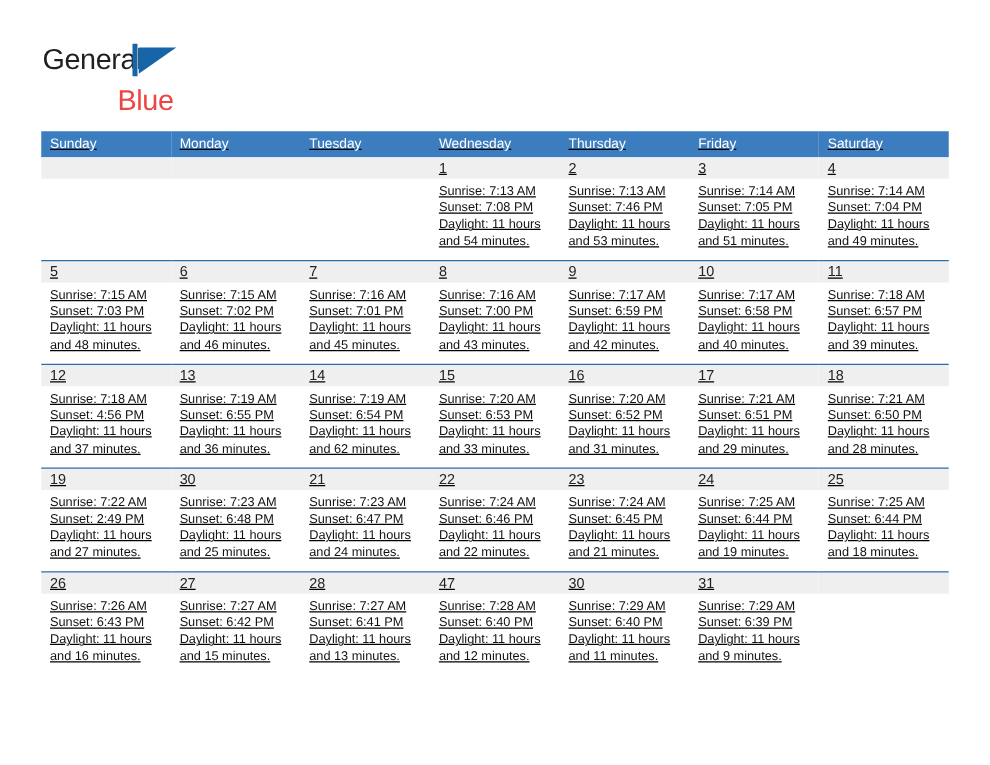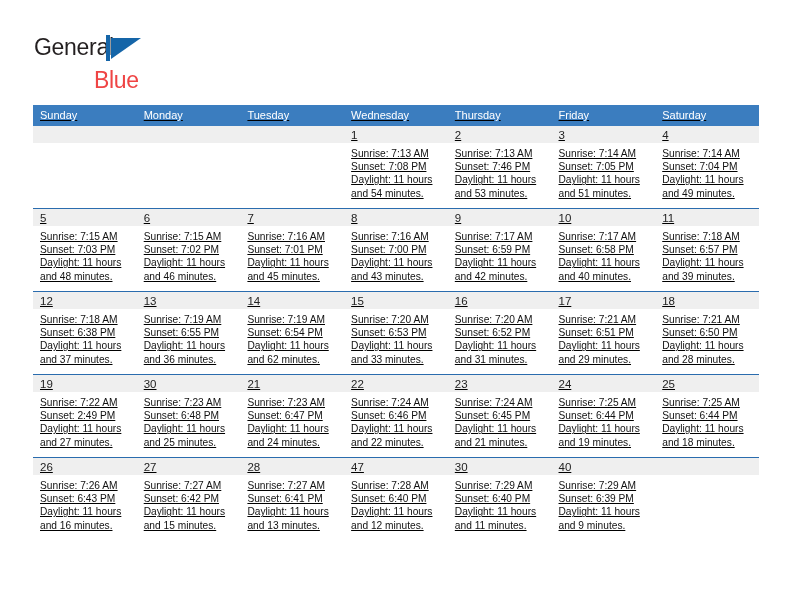--- a/index.html
+++ b/index.html
@@ -357,21 +357,21 @@
               </div>
             </td>
           </tr>
           <tr class="week">
             <td class="daycell">
               <div class="daynum-band">
                 <div class="daynum">12</div>
               </div>
               <div class="cell-body">
                 <div class="cell-line">Sunrise: 7:18 AM</div>
-                <div class="cell-line">Sunset: 6:38 PM</div>
+                <div class="cell-line">Sunset: 4:56 PM</div>
                 <div class="cell-line">Daylight: 11 hours</div>
                 <div class="cell-line">and 37 minutes.</div>
               </div>
             </td>
             <td class="daycell">
               <div class="daynum-band">
                 <div class="daynum">13</div>
               </div>
               <div class="cell-body">
                 <div class="cell-line">Sunrise: 7:19 AM</div>
@@ -566,21 +566,21 @@
               </div>
               <div class="cell-body">
                 <div class="cell-line">Sunrise: 7:29 AM</div>
                 <div class="cell-line">Sunset: 6:40 PM</div>
                 <div class="cell-line">Daylight: 11 hours</div>
                 <div class="cell-line">and 11 minutes.</div>
               </div>
             </td>
             <td class="daycell">
               <div class="daynum-band">
-                <div class="daynum">40</div>
+                <div class="daynum">31</div>
               </div>
               <div class="cell-body">
                 <div class="cell-line">Sunrise: 7:29 AM</div>
                 <div class="cell-line">Sunset: 6:39 PM</div>
                 <div class="cell-line">Daylight: 11 hours</div>
                 <div class="cell-line">and 9 minutes.</div>
               </div>
             </td>
             <td class="daycell empty">
               <div class="daynum-band">

